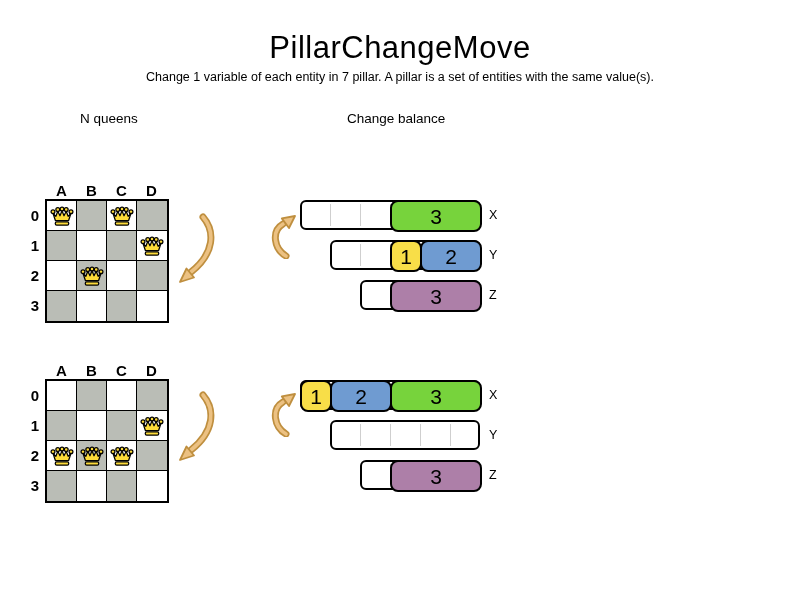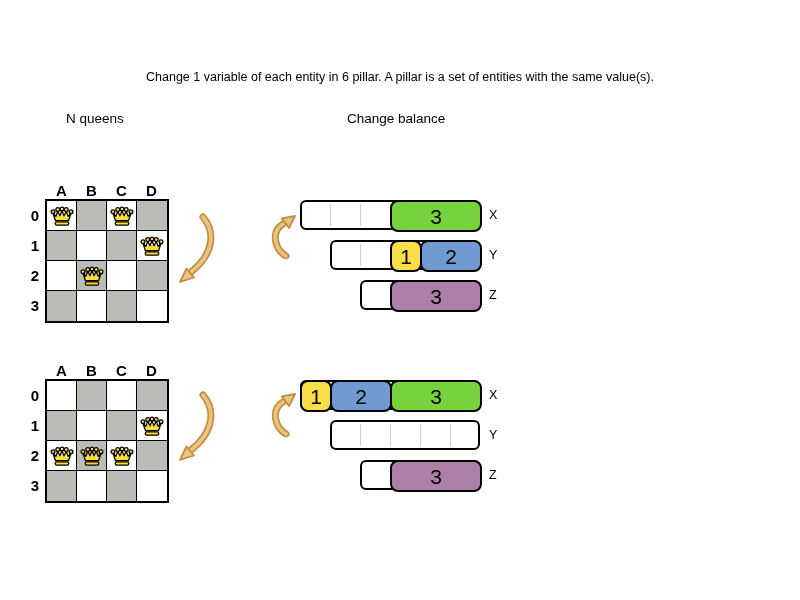--- a/index.html
+++ b/index.html
@@ -29,23 +29,24 @@
     box-sizing:border-box;display:flex;align-items:center;justify-content:center;
     font-size:21px;line-height:1;}
   .bar-label{position:absolute;font-size:12.5px;}
   .arrow{position:absolute;}
 </style>
 </head>
 <body>
 
 <div id="stage">
 
-  <div class="subtitle">Change 1 variable of each entity in 6 pillar. A pillar is a set of entities with the same value(s).</div>
-
-  <div class="section-label" style="left:66px">N queens</div>
+  <div class="title">PillarChangeMove</div>
+  <div class="subtitle">Change 1 variable of each entity in 7 pillar. A pillar is a set of entities with the same value(s).</div>
+
+  <div class="section-label" style="left:80px">N queens</div>
   <div class="section-label" style="left:347px">Change balance</div>
 
   <svg class="arrow" style="left:175px;top:213px" width="42" height="72" viewBox="0 0 42 72">
     <path d="M28 4 C 40 18, 40 40, 16 59" fill="none" stroke="#bf8f3f" stroke-width="7" stroke-linecap="round"></path>
     <path d="M28 4 C 40 18, 40 40, 16 59" fill="none" stroke="#ecc182" stroke-width="3.6" stroke-linecap="round"></path>
     <polygon points="5,69 19,64.5 11.5,55.5" fill="#ecc182" stroke="#bf8f3f" stroke-width="1.8" stroke-linejoin="round"></polygon>
   </svg>
   <svg class="arrow" style="left:269px;top:211px" width="32" height="48" viewBox="0 0 32 48">
     <path d="M17 45 C 5 38, 2 20, 14 13" fill="none" stroke="#bf8f3f" stroke-width="7" stroke-linecap="round"></path>
     <path d="M17 45 C 5 38, 2 20, 14 13" fill="none" stroke="#ecc182" stroke-width="3.6" stroke-linecap="round"></path>

